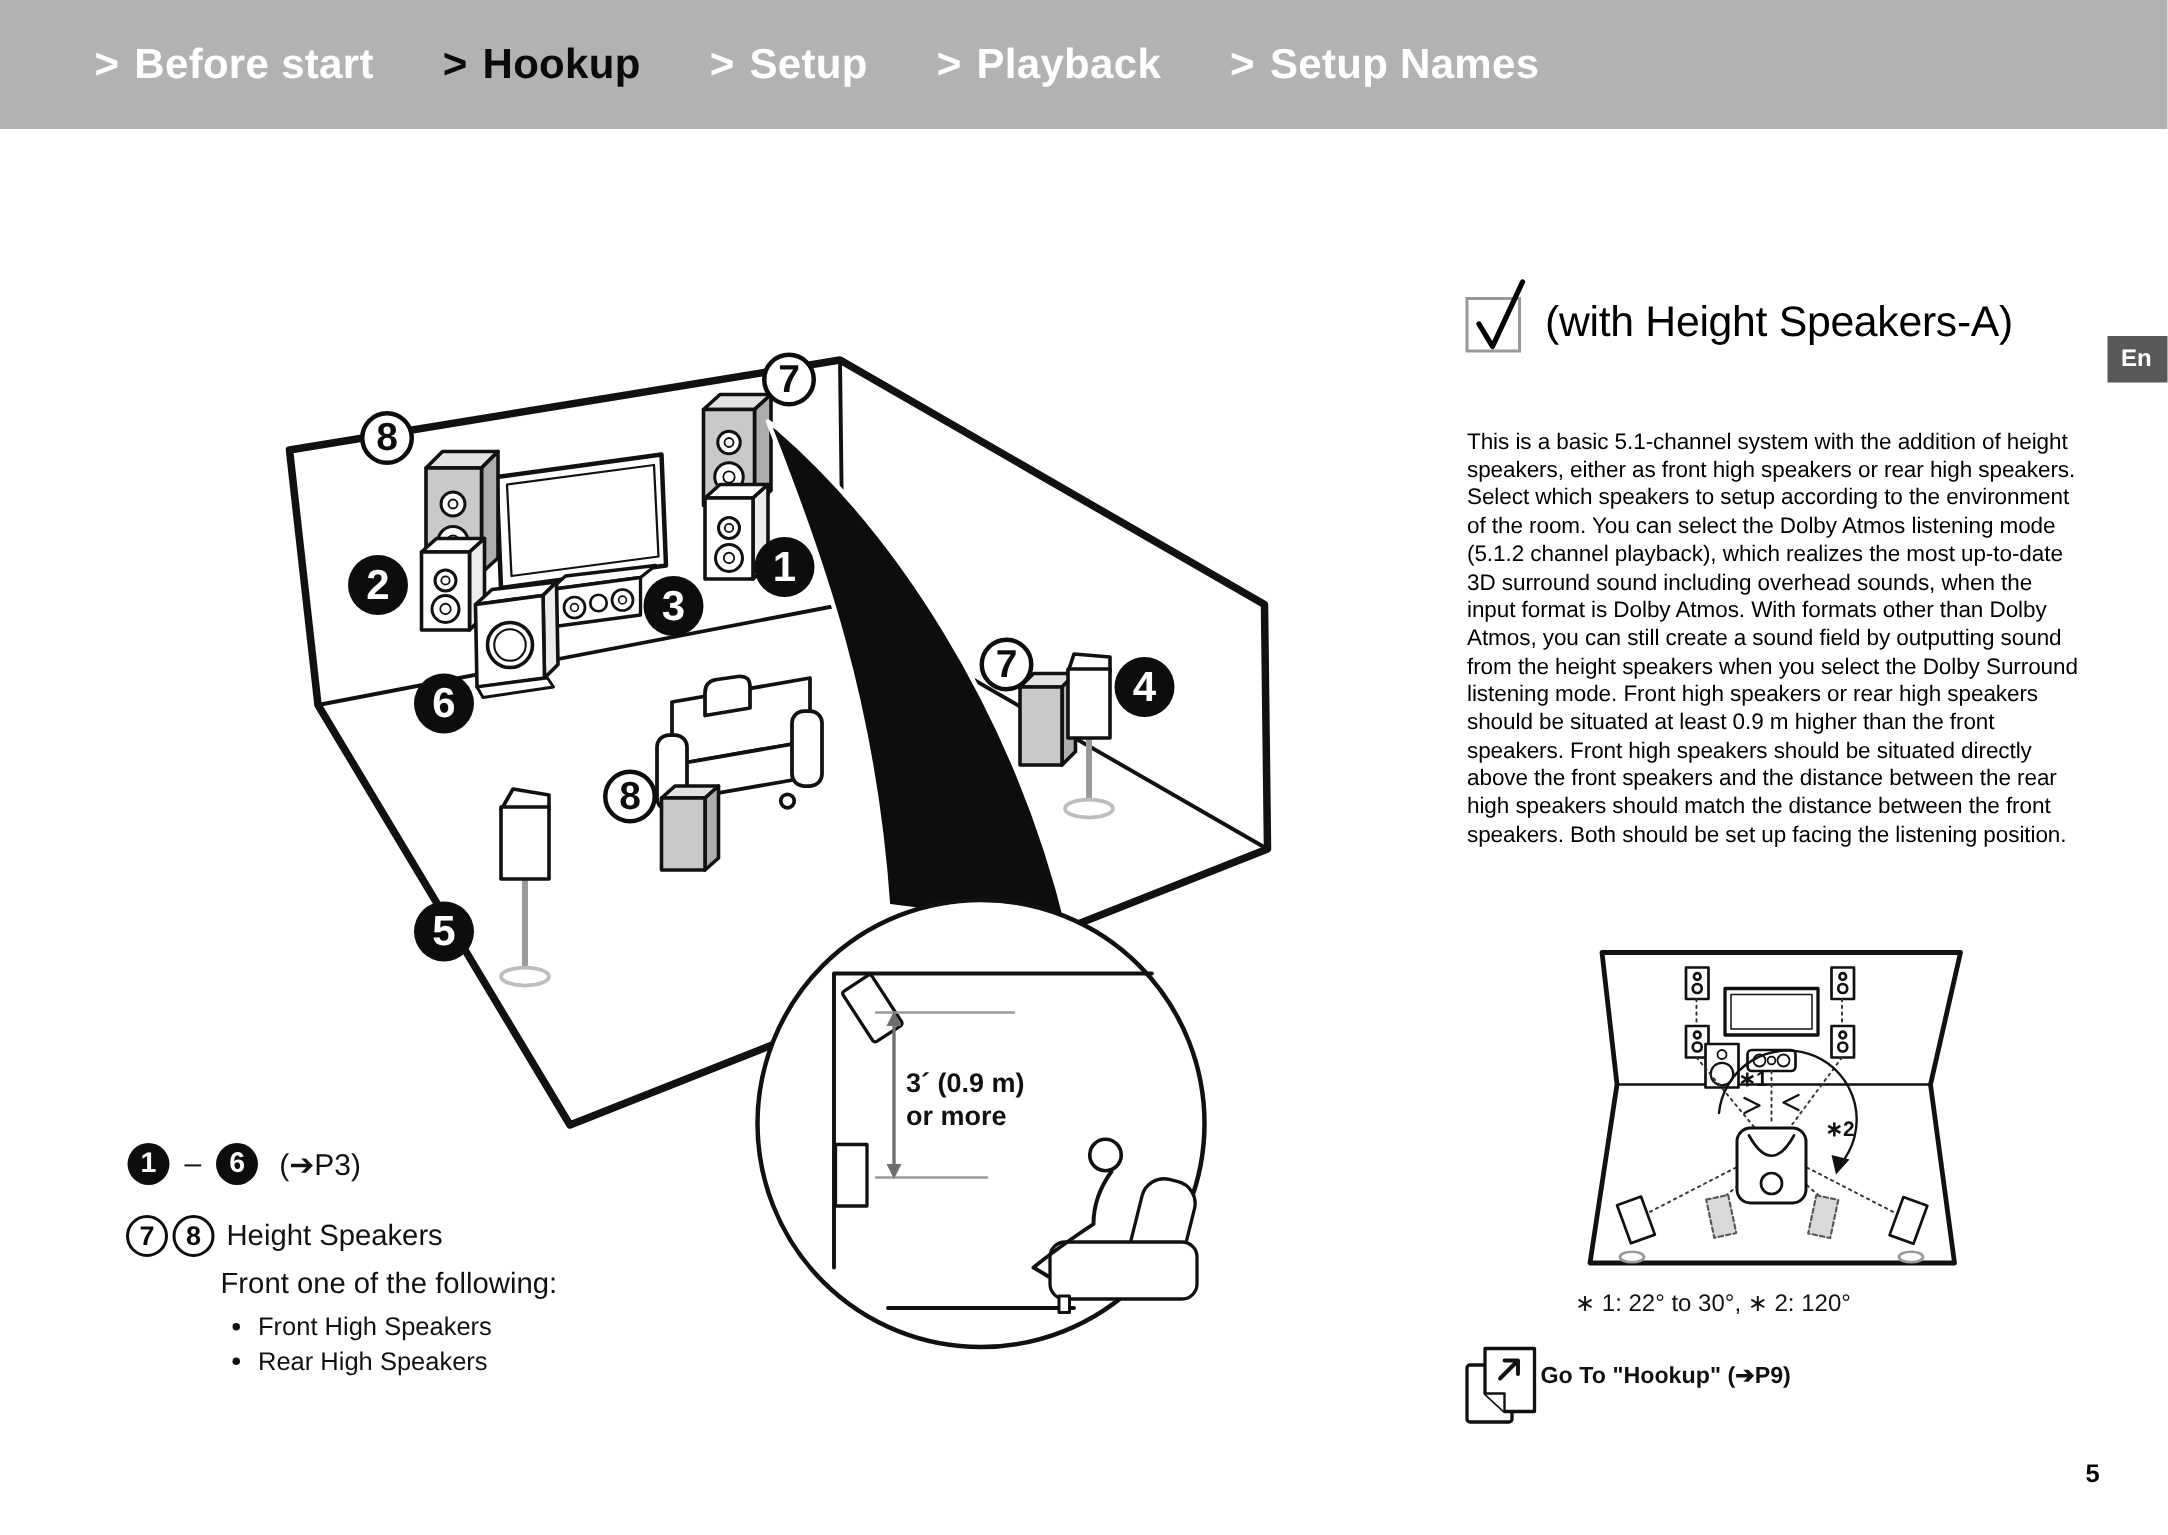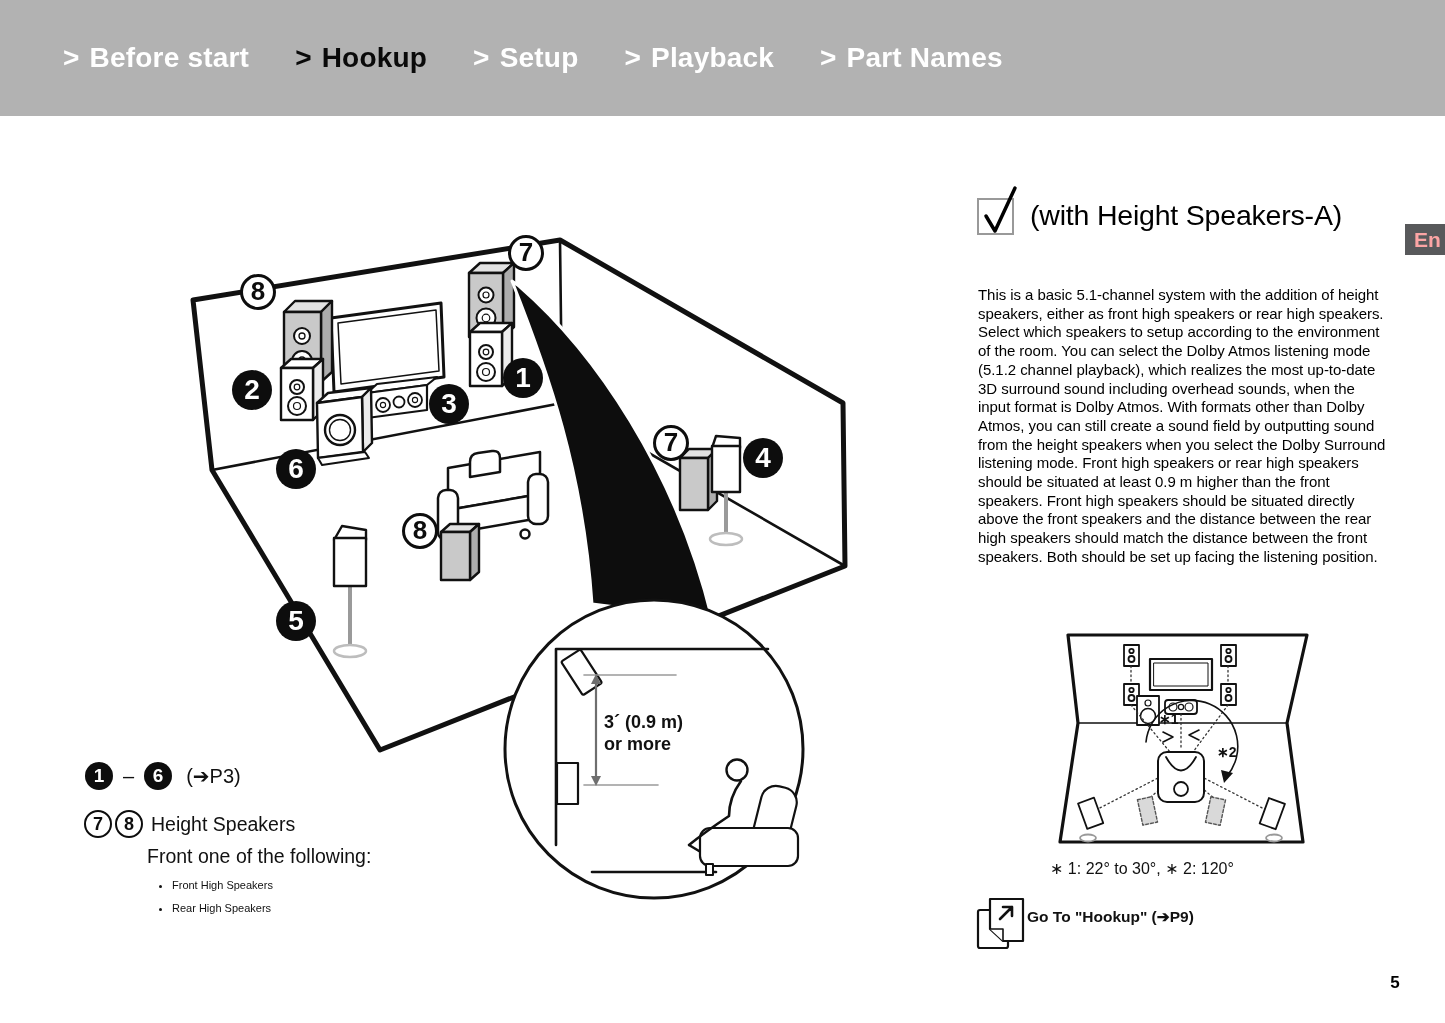--- a/index.html
+++ b/index.html
@@ -3,34 +3,34 @@
 <meta charset="utf-8">
 <style>
   * { margin:0; padding:0; box-sizing:border-box; }
   html,body { width:1445px; height:1023px; }
   body {
     position:relative; overflow:hidden; background:#ffffff;
     font-family:"Liberation Sans", sans-serif; color:#111;
   }
   
   .navbar {
-    position:absolute; left:0; top:0; width:1445px; height:116px;
+    position:absolute; left:0; top:0; width:1445px; height:86px;
     background:#b2b2b2; display:flex; align-items:center;
     padding-left:63px; gap:46px;
   }
   .nav-item {
     font-size:28px; font-weight:bold; color:#ffffff;
     letter-spacing:0.2px; white-space:nowrap; cursor:pointer;
   }
   .nav-item.active { color:#0a0a0a; }
   .nav-item .chev { margin-right:10px; }
   
   .lang-tab {
     position:absolute; left:1405px; top:224px; width:40px; height:31px;
-    background:#58595b; color:#fca5a5; font-weight:bold; font-size:21px;
+    background:#58595b; color:#ffffff; font-weight:bold; font-size:16px;
     display:flex; align-items:center; justify-content:flex-start;
     padding-left:9px;
   }
   
   .art { position:absolute; left:0; top:0; z-index:1; }
   svg text { font-family:"Liberation Sans", sans-serif; }
   
   .mk {
     position:absolute; z-index:3; border-radius:50%; text-align:center;
     font-weight:bold;
@@ -71,21 +71,21 @@
   }
   .legend-row2 {
     position:absolute; left:84px; top:810px; z-index:2;
     display:flex; align-items:center; font-size:19.5px;
   }
   .legend-choose {
     position:absolute; left:147px; top:845px; z-index:2; font-size:19.5px;
   }
   .legend-options {
     position:absolute; left:172px; top:874px; z-index:2;
-    font-size:11px; line-height:22.5px; list-style:disc;
+    font-size:17px; line-height:22.5px; list-style:disc;
   }
   .cnum-f {
     display:inline-flex; width:28px; height:28px; border-radius:50%;
     background:#0d0d0d; color:#fff; font-size:19px; font-weight:bold;
     align-items:center; justify-content:center; flex:none;
   }
   .cnum-o {
     display:inline-flex; width:28px; height:28px; border-radius:50%;
     background:#fff; color:#0d0d0d; border:2.5px solid #0d0d0d;
     font-size:18px; font-weight:bold; align-items:center; justify-content:center;
@@ -97,21 +97,21 @@
   .legend-row2 .lbl { margin-left:8px; }
 </style>
 </head>
 <body>
 
 <div class="navbar">
   <span class="nav-item"><span class="chev">&gt;</span><span>Before start</span></span>
   <span class="nav-item active"><span class="chev">&gt;</span><span>Hookup</span></span>
   <span class="nav-item"><span class="chev">&gt;</span><span>Setup</span></span>
   <span class="nav-item"><span class="chev">&gt;</span><span>Playback</span></span>
-  <span class="nav-item"><span class="chev">&gt;</span><span>Part Names</span></span>
+  <span class="nav-item"><span class="chev">&gt;</span><span>Setup Names</span></span>
 </div>
 
 <div class="lang-tab">En</div>
 
 <svg class="art" width="1445" height="1023" viewBox="0 0 1445 1023">
 
   <g stroke-linejoin="round" stroke-linecap="round">
 
     <polygon points="193,300 560,240 843,403 845,566 380,750 212,470" fill="#fff" stroke="#111" stroke-width="5"></polygon>
     <path d="M212,470 L562,403 M560,240 L562,403 M562,403 L845,566" fill="none" stroke="#111" stroke-width="2.6"></path>

